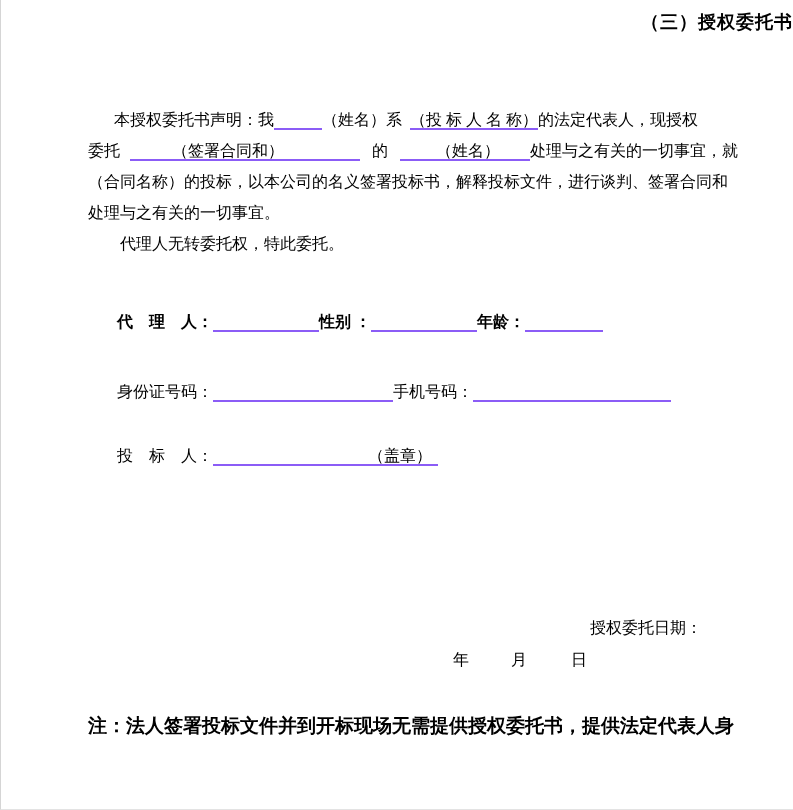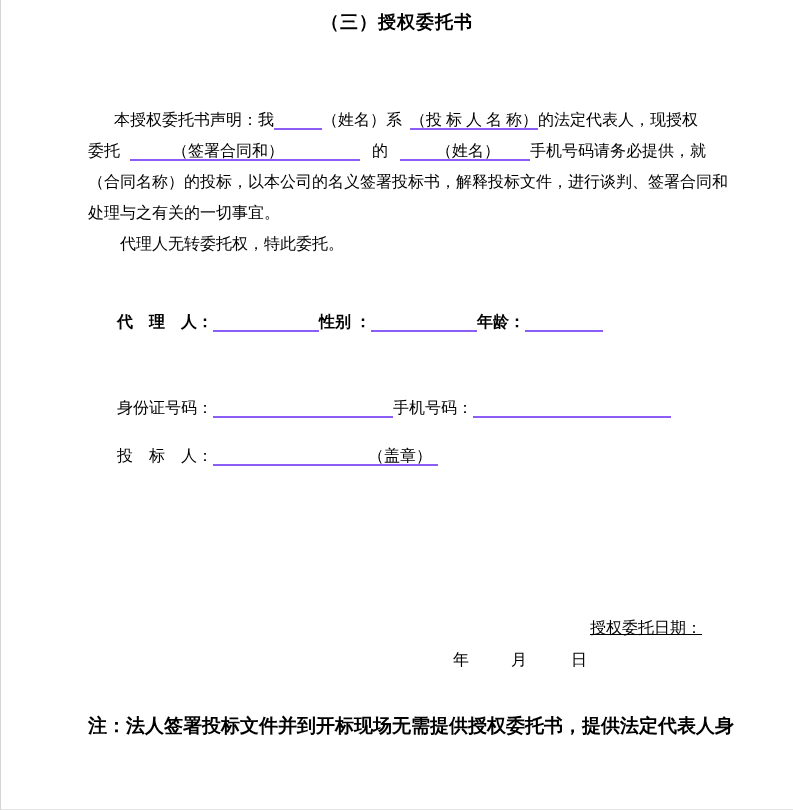--- a/index.html
+++ b/index.html
@@ -9,21 +9,21 @@
     background:#fff;
     border-left:1px solid #d5d5d5;
     border-bottom:1px solid #e3e3e3;
     box-sizing:border-box;
     font-family:"Liberation Serif","DejaVu Serif",serif;
     color:#000;
     overflow:hidden;
   }
   .title{
     position:absolute;top:10px;left:0;width:100%;
-    text-align:center;font-size:18px;font-weight:bold;
+    text-align:right;font-size:18px;font-weight:bold;
     letter-spacing:1px;
   }
   .para{
     position:absolute;top:104px;left:87px;width:640px;
     font-size:16px;
   }
   .para .line{
     height:31px;line-height:31px;white-space:nowrap;
   }
   .indent2{padding-left:26px;}
@@ -41,25 +41,25 @@
   .pl155{padding-left:155px;}
   .pl90{padding-left:90px;}
   .pr6{padding-right:6px;}
   .ml8{margin-left:8px;}
   .ml10{margin-left:10px;}
   .ml12{margin-left:12px;}
   .fieldline{
     position:absolute;left:116px;font-size:16px;line-height:20px;white-space:nowrap;
   }
   .f-agent{top:312px;font-weight:bold;}
-  .f-id{top:398px;}
+  .f-id{top:382px;}
   .f-bidder{top:446px;}
   .f-legal{top:512px;}
   .datelabel{
-    position:absolute;left:589px;top:618px;font-size:16px;white-space:nowrap;text-decoration:underline;
+    position:absolute;left:589px;top:618px;font-size:16px;white-space:nowrap;
   }
   .ymd{
     position:absolute;left:452px;top:650px;font-size:16px;white-space:nowrap;
   }
   .ymd .m{margin-left:42px;}
   .ymd .d{margin-left:44px;}
   .note{
     position:absolute;left:87px;top:706px;width:660px;
     font-size:19px;font-weight:bold;
   }
@@ -67,21 +67,21 @@
 </style>
 </head>
 <body>
 
 <div class="page">
 
   <div class="title">（三）授权委托书</div>
 
   <div class="para">
     <div class="line indent2"><span>本授权委托书声明：我</span><span class="ul w48"></span><span>（姓名）系</span><span class="ul ml8">（投 标 人 名 称）</span><span>的法定代表人，现授权</span></div>
-    <div class="line"><span>委托</span><span class="ul pl42 pr76 ml10">（签署合同和）</span><span class="ml12">的</span><span class="ul pl36 pr30 ml12">（姓名）</span><span>手机号码请务必提供，就</span></div>
+    <div class="line"><span>委托</span><span class="ul pl42 pr76 ml10">（签署合同和）</span><span class="ml12">的</span><span class="ul pl36 pr30 ml12">（姓名）</span><span>处理与之有关的一切事宜，就</span></div>
     <div class="line">（合同名称）的投标，以本公司的名义签署投标书，解释投标文件，进行谈判、签署合同和</div>
     <div class="line">处理与之有关的一切事宜。</div>
     <div class="line indent2b">代理人无转委托权，特此委托。</div>
   </div>
 
   <div class="fieldline f-agent"><span>代　理　人：</span><span class="ul pl106"></span><span>性别 ：</span><span class="ul pl106"></span><span>年龄：</span><span class="ul pl78"></span></div>
 
   <div class="fieldline f-id"><span>身份证号码：</span><span class="ul pl180"></span><span>手机号码：</span><span class="ul pl198"></span></div>
 
   <div class="fieldline f-bidder"><span>投　标　人：</span><span class="ul pl155 pr6">（盖章）</span></div>

